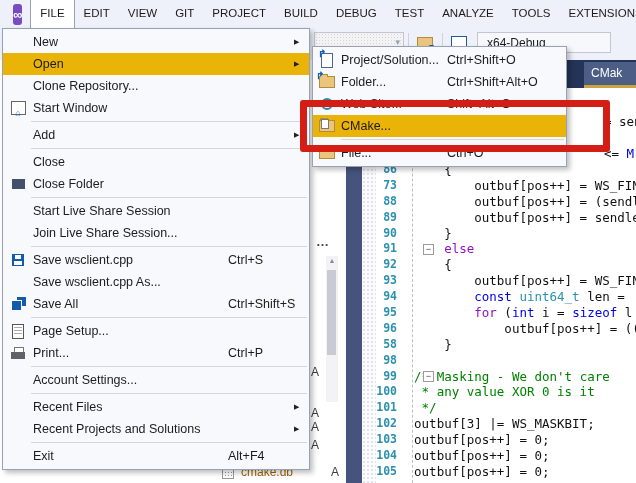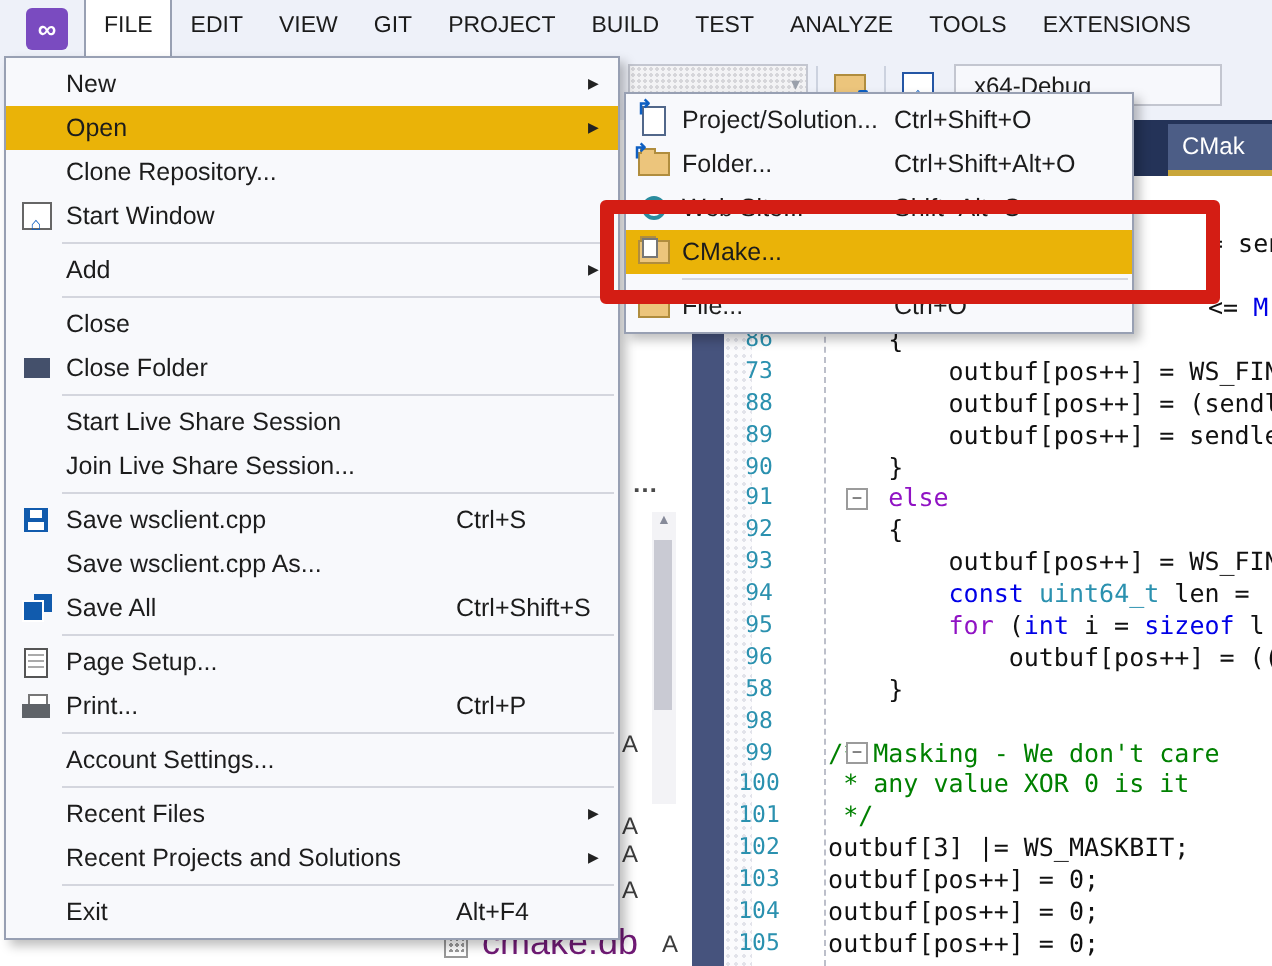--- a/index.html
+++ b/index.html
@@ -25,36 +25,36 @@
       font-size:12px;line-height:21px;padding-left:9px;color:#1c1c1c;box-sizing:border-box;}
 
   
   .se{position:absolute;left:0;top:60px;width:346px;height:423px;background:#fff;}
   .se-ellipsis{position:absolute;left:316px;top:174px;font-size:13px;font-weight:bold;color:#4a4a4a;letter-spacing:1px;}
   .se-scrollbar{position:absolute;left:326px;top:196px;width:12px;height:146px;background:#f3f3f6;}
   .se-scroll-up{position:absolute;left:0;top:1px;width:12px;text-align:center;font-size:7px;color:#868a99;}
   .se-thumb{position:absolute;left:1px;top:14px;width:9px;height:85px;background:#c9cad3;}
   .se-status{position:absolute;left:311px;width:14px;font-size:12px;color:#3c3c3c;}
   .se-file-row{position:absolute;left:0;top:402px;width:346px;height:19px;display:flex;align-items:center;}
-  .se-file-row .lbl{font-size:18px;color:#701a75;margin-left:7px;}
+  .se-file-row .lbl{font-size:12px;color:#a16207;margin-left:7px;}
   .se-file-row .st{position:absolute;left:331px;font-size:12px;color:#3c3c3c;}
 
   .divider{position:absolute;left:346px;top:60px;width:16px;height:423px;background:#46537d;}
 
   
   .editor{position:absolute;left:362px;top:60px;width:274px;height:423px;overflow:hidden;background:#fff;padding-left:32px;}
   .tabbar{position:absolute;left:0;top:0;width:274px;height:28px;background:#243358;}
   .tab{position:absolute;left:222px;top:2px;width:60px;height:23px;line-height:23px;background:#4c5d86;
        color:#fff;font-size:12px;padding-left:7px;border-bottom:3px solid #c9a63a;box-sizing:content-box;
        overflow:hidden;white-space:nowrap;}
   .code{position:absolute;left:0;top:28px;width:274px;height:395px;background:#fff;}
   .gutter-dots{position:absolute;left:0;top:0;width:14px;height:100%;
       background-image:radial-gradient(#e2e3ea 1px,#fbfbfd 1px);background-size:4px 4px;}
-  .linenums{position:absolute;left:0;top:74px;width:35px;text-align:center;
-      font-family:"DejaVu Sans Mono",monospace;font-size:11.5px;color:#2b91af;}
+  .linenums{position:absolute;left:0;top:74px;width:35px;text-align:right;
+      font-family:"DejaVu Sans Mono",monospace;font-size:11.5px;color:#2b91af;font-weight:bold;}
   .gnum{height:15.9px;line-height:15.9px;}
   .dashline{position:absolute;left:50px;top:0;height:100%;border-left:1px dashed #bcbfca;}
   .lines{position:absolute;left:37px;top:74px;width:237px;overflow:hidden;
       font-family:"DejaVu Sans Mono",monospace;font-size:12.5px;}
   .cl{height:15.9px;line-height:15.9px;white-space:pre;overflow:hidden;}
   .fold{position:absolute;left:61px;width:11px;height:11px;background:#fff;border:1px solid #9b9b9b;
       font-size:9px;line-height:9px;text-align:center;color:#444;box-sizing:border-box;}
   .frag{position:absolute;font-family:"DejaVu Sans Mono",monospace;font-size:12.5px;white-space:pre;}
   .tk-p{color:#111;} .tk-kb{color:#0000e6;} .tk-kp{color:#9012c4;} .tk-ty{color:#2b91af;} .tk-cm{color:#008000;}
 
@@ -118,20 +118,21 @@
 
 <div class="menubar">
   <div class="vs-logo">∞</div>
   <div id="mb-items" style="display:flex;">
       <div class="mb-item active">FILE</div>
       <div class="mb-item">EDIT</div>
       <div class="mb-item">VIEW</div>
       <div class="mb-item">GIT</div>
       <div class="mb-item">PROJECT</div>
       <div class="mb-item">BUILD</div>
+      <div class="mb-item">DEBUG</div>
       <div class="mb-item">TEST</div>
       <div class="mb-item">ANALYZE</div>
       <div class="mb-item">TOOLS</div>
       <div class="mb-item">EXTENSIONS</div>
     </div>
 </div>
 
 <div class="toolbar">
   <div class="tb-combo-disabled">
     <span class="caret">▾</span>

